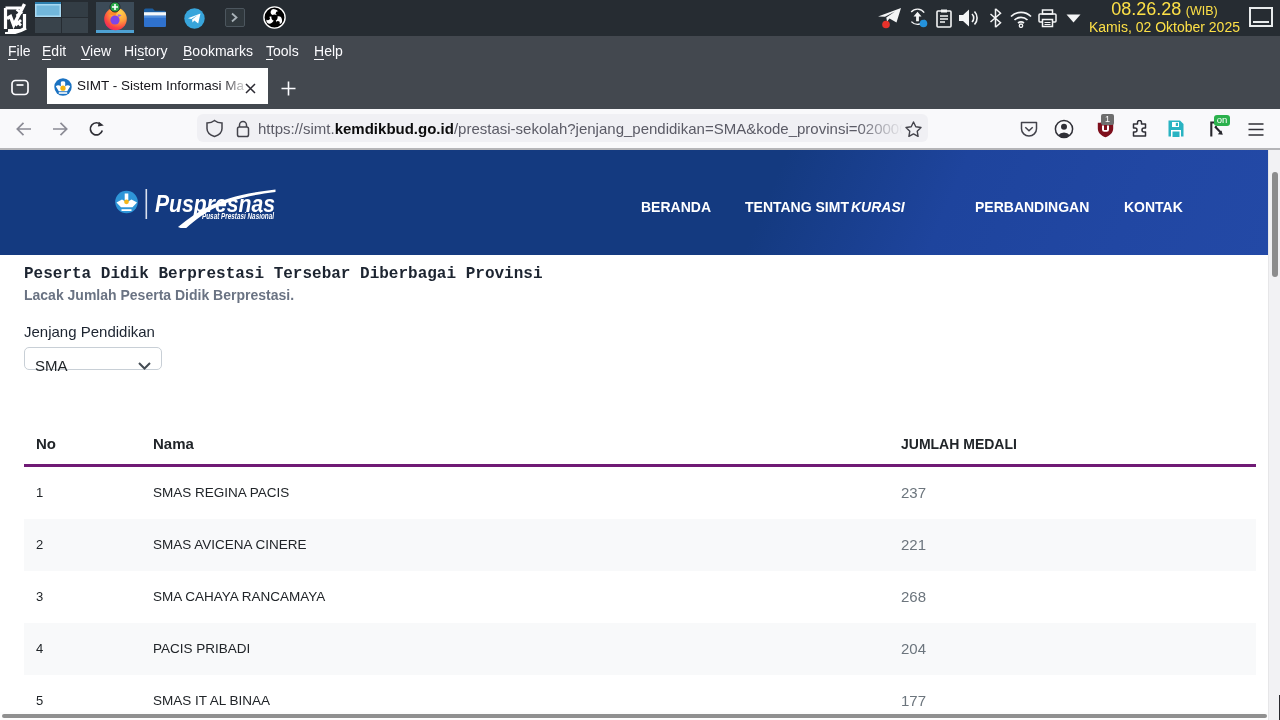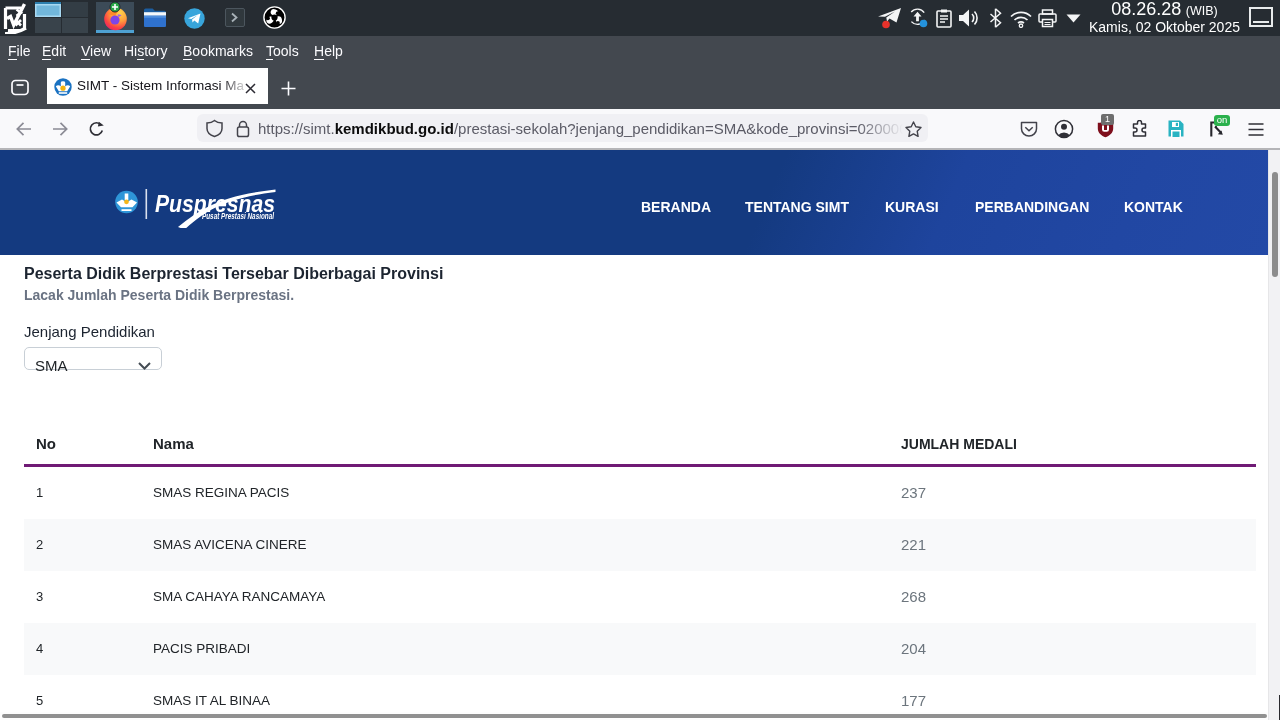--- a/index.html
+++ b/index.html
@@ -13,21 +13,21 @@
 #pager { position:absolute; left:35px; top:2px; width:53px; height:31px; }
 #pager div { position:absolute; background:#39434b; }
 #pager .c1 { left:0; top:0; width:26px; height:15px; background:#72b7db; box-shadow:inset 0 0 0 1.5px #a8d9f2; border-top:2px solid #2d7fae; }
 #pager .c2 { left:27px; top:0; width:26px; height:15px; background:#333d45;}
 #pager .c3 { left:0; top:16px; width:26px; height:15px; }
 #pager .c4 { left:27px; top:16px; width:26px; height:15px; }
 
 #fftile { position:absolute; left:96px; top:2px; width:38px; height:31px; background:#3c4b58; }
 #fftile .bar { position:absolute; left:0; bottom:0; width:100%; height:3px; background:#4ea1d3; }
 
-#clock { position:absolute; left:1086px; top:2px; width:157px; text-align:center; color:#ffffff; line-height:15px; }
+#clock { position:absolute; left:1086px; top:2px; width:157px; text-align:center; color:#fde047; line-height:15px; }
 #showdesk { position:absolute; right:7px; top:7px; width:24px; height:20px; border:2px solid #e8ebec; }
 #showdesk div { position:absolute; left:2px; right:2px; bottom:2px; height:2px; background:#e8ebec; }
 
 
 #menubar { left:0; top:36px; width:1280px; height:30px; background:#43484f; color:#fbfbfe; font-size:14px; }
 #menubar span.m { position:absolute; top:7px; }
 #menubar u { text-decoration:none; border-bottom:1px solid #fbfbfe; }
 
 
 #tabbar { left:0; top:66px; width:1280px; height:43px; background:#43484f; }
@@ -41,21 +41,21 @@
 #urltext { position:absolute; left:61px; top:6px; font-size:15px; color:#5b5b66; white-space:nowrap; width:645px; overflow:hidden;
   -webkit-mask-image:linear-gradient(90deg,#000 93%,transparent 100%); mask-image:linear-gradient(90deg,#000 93%,transparent 100%);}
 #urltext b { color:#0c0c0d; font-weight:700; }
 
 
 #pagehead { left:0; top:150px; width:1268px; height:105px;
   background:linear-gradient(113deg, #143a80 0%, #143a80 60%, #1e449d 74%, #2147a3 88%, #2349a6 100%); }
 #nav { position:absolute; top:48.5px; left:0px; width:1268px; color:#fff; font-size:14px; font-weight:700; letter-spacing:0px; }
 #nav span { position:absolute; top:0; }
 
-#h1 { left:24px; top:265px; font-size:16px; font-weight:700; color:#1c2430; }
+#h1 { left:24px; top:265px; font-size:16px; font-weight:700; color:#1c2430;font-family:Liberation Mono, monospace; }
 #h2 { left:24px; top:286.5px; font-size:14px; font-weight:700; color:#6a7383; }
 #lbl { left:24px; top:323px; font-size:15px; color:#1c2430; }
 #select { left:24px; top:347px; width:138px; height:23px; background:#fff; border:1px solid #c8cfd6; border-radius:5px; }
 #select .val { position:absolute; left:10px; top:8.5px; font-size:15px; color:#212529; }
 
 
 .trow { position:absolute; left:24px; width:1232px; height:52px; }
 .trow .no { position:absolute; left:12px; top:17.5px; font-size:13px; color:#212529; }
 .trow .nm { position:absolute; left:129px; top:17.5px; font-size:13.5px; color:#212529; }
 .trow .md { position:absolute; left:877px; top:16.5px; font-size:15px; color:#6c757d; }
@@ -112,21 +112,21 @@
 <div class="abs" id="navbar">
   <div id="urlfield">
     <span id="urltext">https://simt.<b>kemdikbud.go.id</b>/prestasi-sekolah?jenjang_pendidikan=SMA&amp;kode_provinsi=020000&amp;</span>
   </div>
 </div>
 
 <div class="abs" id="pagehead">
   <div id="nav">
     <span style="left:641px;">BERANDA</span>
     <span style="left:745px;">TENTANG SIMT</span>
-    <span style="left:885px;">KURASI</span>
+    <span style="left:851px;font-style:italic;">KURASI</span>
     <span style="left:975px;">PERBANDINGAN</span>
     <span style="left:1124px;">KONTAK</span>
   </div>
 </div>
 
 <div class="abs" id="h1">Peserta Didik Berprestasi Tersebar Diberbagai Provinsi</div>
 <div class="abs" id="h2">Lacak Jumlah Peserta Didik Berprestasi.</div>
 <div class="abs" id="lbl">Jenjang Pendidikan</div>
 <div class="abs" id="select">
     <span class="val">SMA</span>

